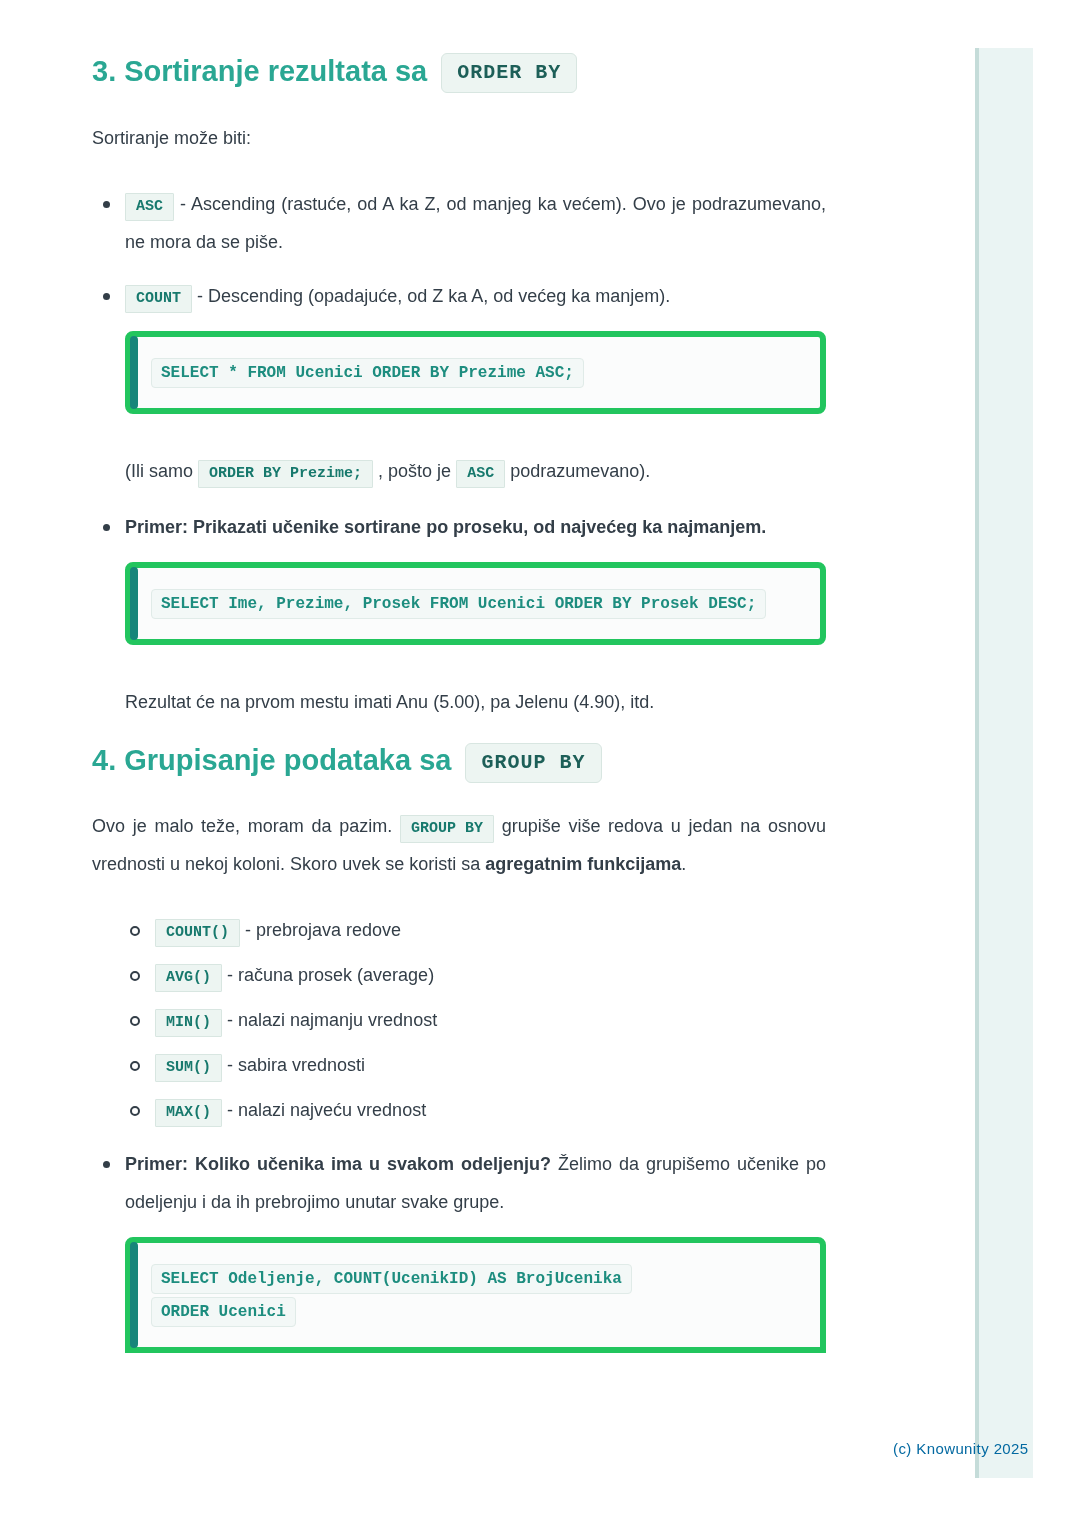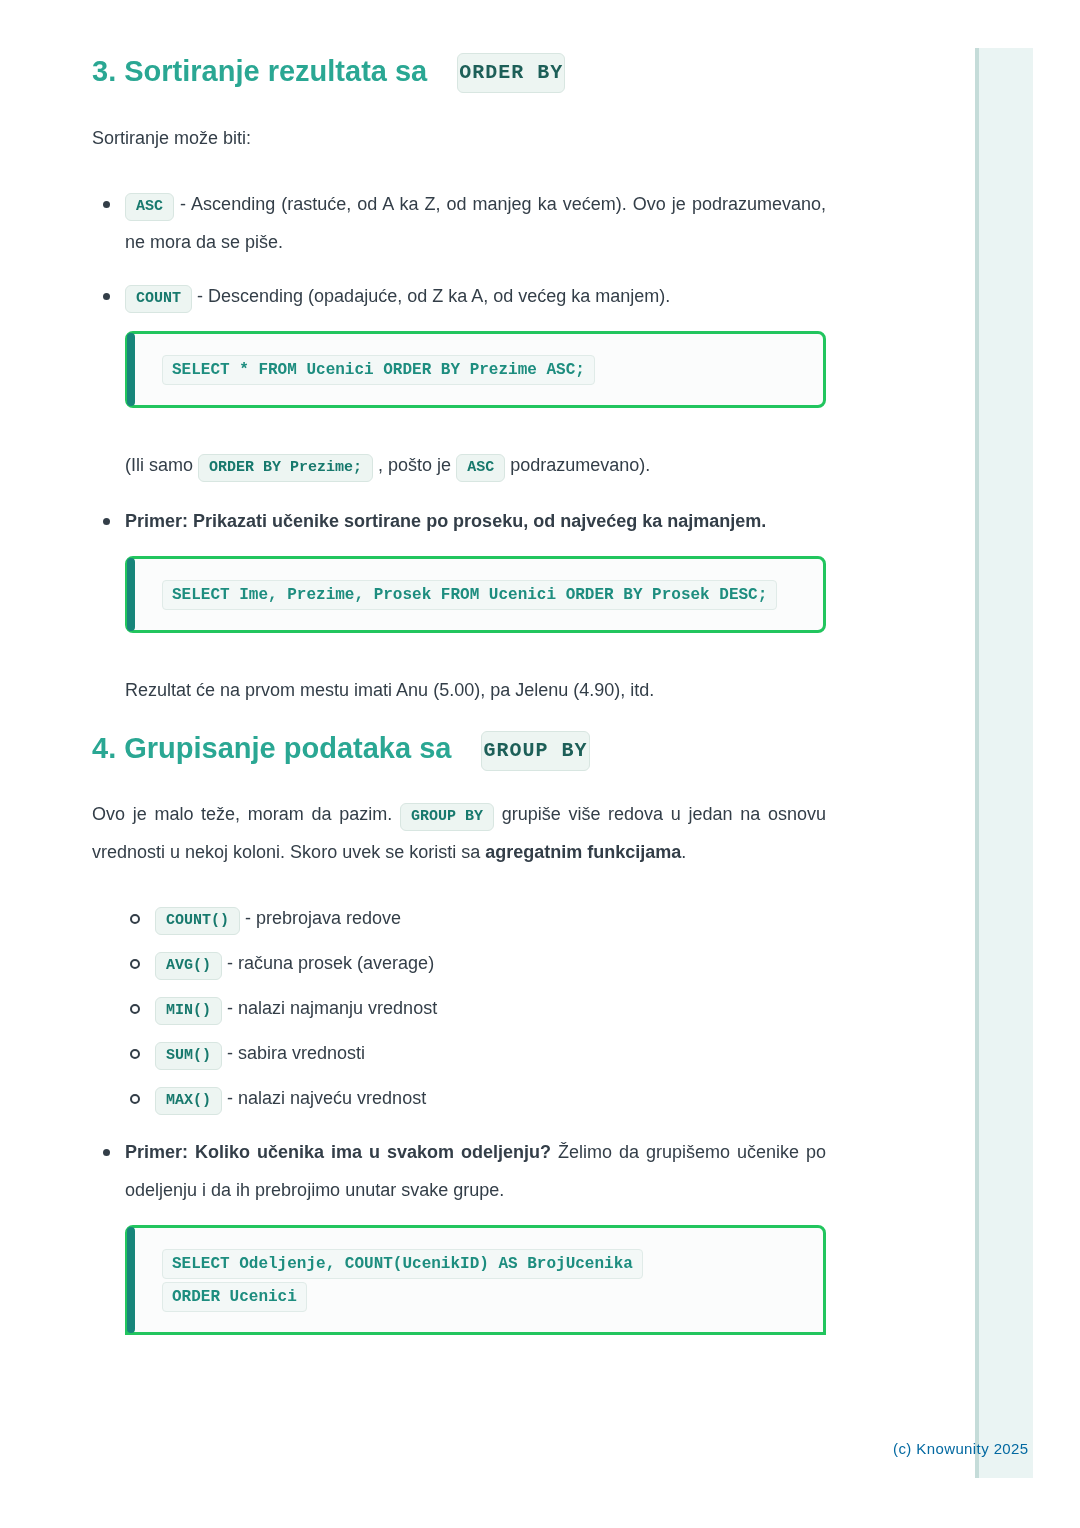--- a/index.html
+++ b/index.html
@@ -44,36 +44,36 @@
     font-family:"Liberation Mono", monospace;
     font-weight:700;
     white-space:nowrap;
   }
   .chip {
     display:inline-block;
     font-size:15px;
     color:#17796d;
     background:#edf5f2;
     border:1px solid #d8e6e1;
-    border-radius:6px;
+    border-radius:1px;
     padding:3px 10px;
     line-height:20px;
     vertical-align:baseline;
   }
   .chip-lg {
     display:inline-block;
     font-size:20px;
     color:#1d5f58;
     background:#edf5f2;
     border:1px solid #d8e6e1;
     border-radius:6px;
-    padding:7px 1px;
+    padding:7px 15px;
     line-height:24px;
     vertical-align:middle;
-    margin-left:22px;
+    margin-left:6px;
     letter-spacing:1px;
   }
   .para, .li, .li-sub, .note-line {
     font-size:18px;
     line-height:38px;
   }
   .para { margin:0 0 16px 0; text-align:justify; }
   .li {
     position:relative;
     padding-left:33px;
@@ -101,23 +101,23 @@
     border-radius:50%;
     border:2px solid #333e48;
     background:transparent;
   }
   .bold { font-weight:700; }
   .note-line { margin:0 0 18px 33px; }
   .codeblock {
     position:relative;
     margin:14px 0 38px 33px;
     background:#fbfcfc;
-    border:3px solid #22c55e;
+    border:6px solid #22c55e;
     border-radius:8px;
-    padding:21px 26px 20px 34px;
+    padding:21px 26px 20px 20px;
   }
   .codeblock::before {
     content:"";
     position:absolute;
     left:-1px; top:-1px; bottom:-1px;
     width:8px;
     background:#17857a;
     border-radius:6px;
   }
   .codeblock.cut { margin-bottom:10px; border-bottom-left-radius:0; border-bottom-right-radius:0; }

